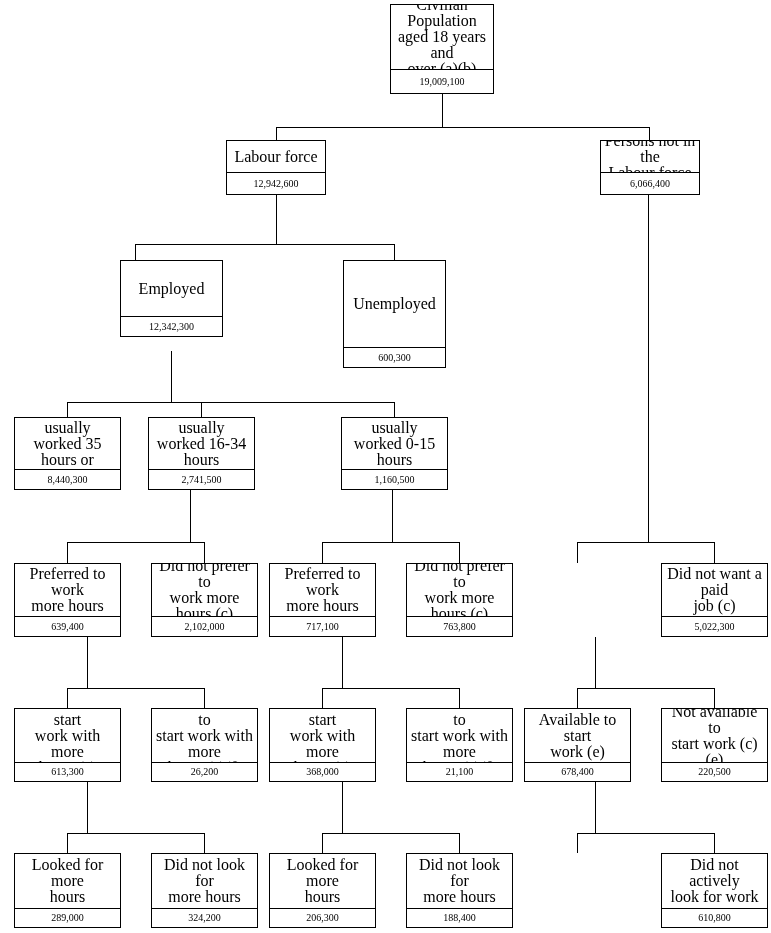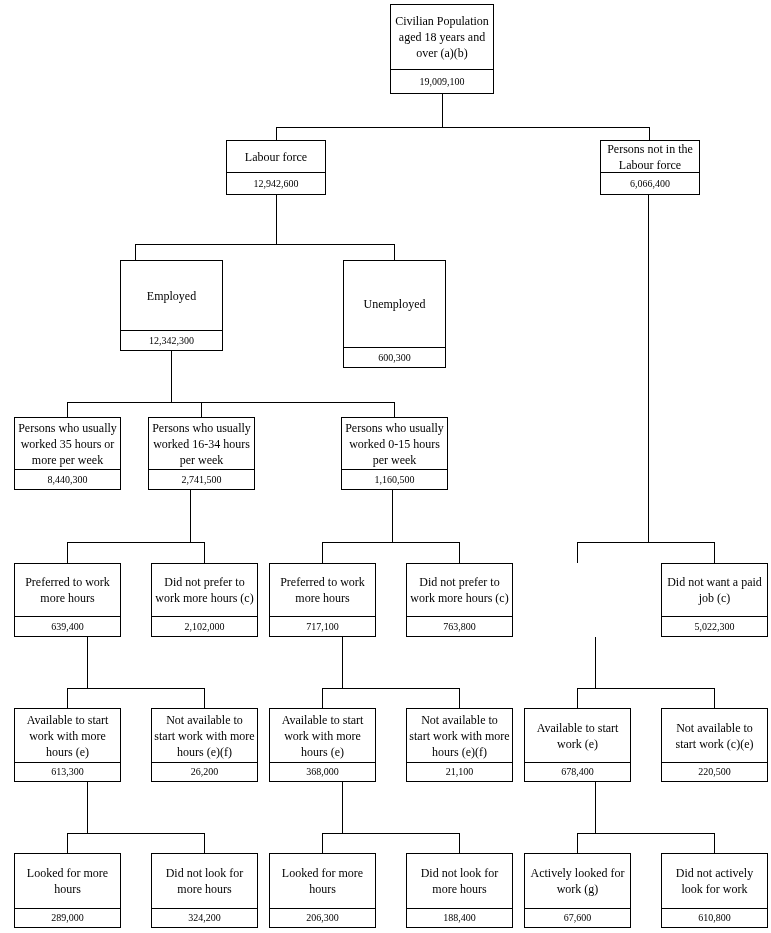--- a/index.html
+++ b/index.html
@@ -1,21 +1,21 @@
 <!DOCTYPE html>
 <html><head>
 <meta charset="utf-8">
 <style>
   html,body { margin:0; padding:0; background:#fff; }
   body { font-family:"Liberation Serif", serif; color:#000; }
   #canvas { position:relative; width:771px; height:933px; background:#fff; overflow:hidden; }
   .box { position:absolute; border:1px solid #000; background:#fff; display:flex; flex-direction:column; box-sizing:border-box; }
   .box .label {
     flex:1; display:flex; align-items:center; justify-content:center;
-    text-align:center; white-space:pre-line; font-size:12px; line-height:16px;
+    text-align:center; white-space:pre-line; font-size:16px; line-height:16px;
     border-bottom:1px solid #000; padding:1px 2px; overflow:hidden;
   }
   .box .value {
     display:flex; align-items:center; justify-content:center;
     font-size:10px; line-height:1;
   }
   .v19 .value { height:19px; } .v18 .value { height:18px; }
   .v21 .value { height:21px;font-family:Liberation Serif, serif; } .v23 .value { height:23px; }
   .ln { position:absolute; background:#000; }
 </style>
@@ -34,21 +34,21 @@
   <div class="box v21" style="left:226px;top:140px;width:100px;height:55px">
     <div class="label">Labour force</div>
     <div class="value">12,942,600</div>
   </div>
   <div class="box v21" style="left:600px;top:140px;width:100px;height:55px">
     <div class="label">Persons not in the
 Labour force</div>
     <div class="value">6,066,400</div>
   </div>
 
-  <div class="box v19" style="left:120px;top:260px;width:103px;height:91px">
+  <div class="box v19" style="left:120px;top:260px;width:103px;height:77px">
     <div class="label">Employed</div>
     <div class="value">12,342,300</div>
   </div>
   <div class="box v19" style="left:343px;top:260px;width:103px;height:108px">
     <div class="label">Unemployed</div>
     <div class="value">600,300</div>
   </div>
 
   <div class="box v19" style="left:14px;top:417px;width:107px;height:73px">
     <div class="label">Persons who usually
@@ -142,25 +142,20 @@
   </div>
   <div class="box v18" style="left:269px;top:853px;width:107px;height:75px">
     <div class="label">Looked for more
 hours</div>
     <div class="value">206,300</div>
   </div>
   <div class="box v18" style="left:406px;top:853px;width:107px;height:75px">
     <div class="label">Did not look for
 more hours</div>
     <div class="value">188,400</div>
-  </div>
-  <div class="box v18" style="left:524px;top:853px;width:107px;height:75px">
-    <div class="label">Actively looked for
-work (g)</div>
-    <div class="value">67,600</div>
   </div>
   <div class="box v18" style="left:661px;top:853px;width:107px;height:75px">
     <div class="label">Did not actively
 look for work</div>
     <div class="value">610,800</div>
   </div>
 
   <div class="ln" style="left:442px;top:94px;width:1px;height:33px"></div>
   <div class="ln" style="left:276px;top:127px;width:374px;height:1px"></div>
   <div class="ln" style="left:276px;top:127px;width:1px;height:13px"></div>

